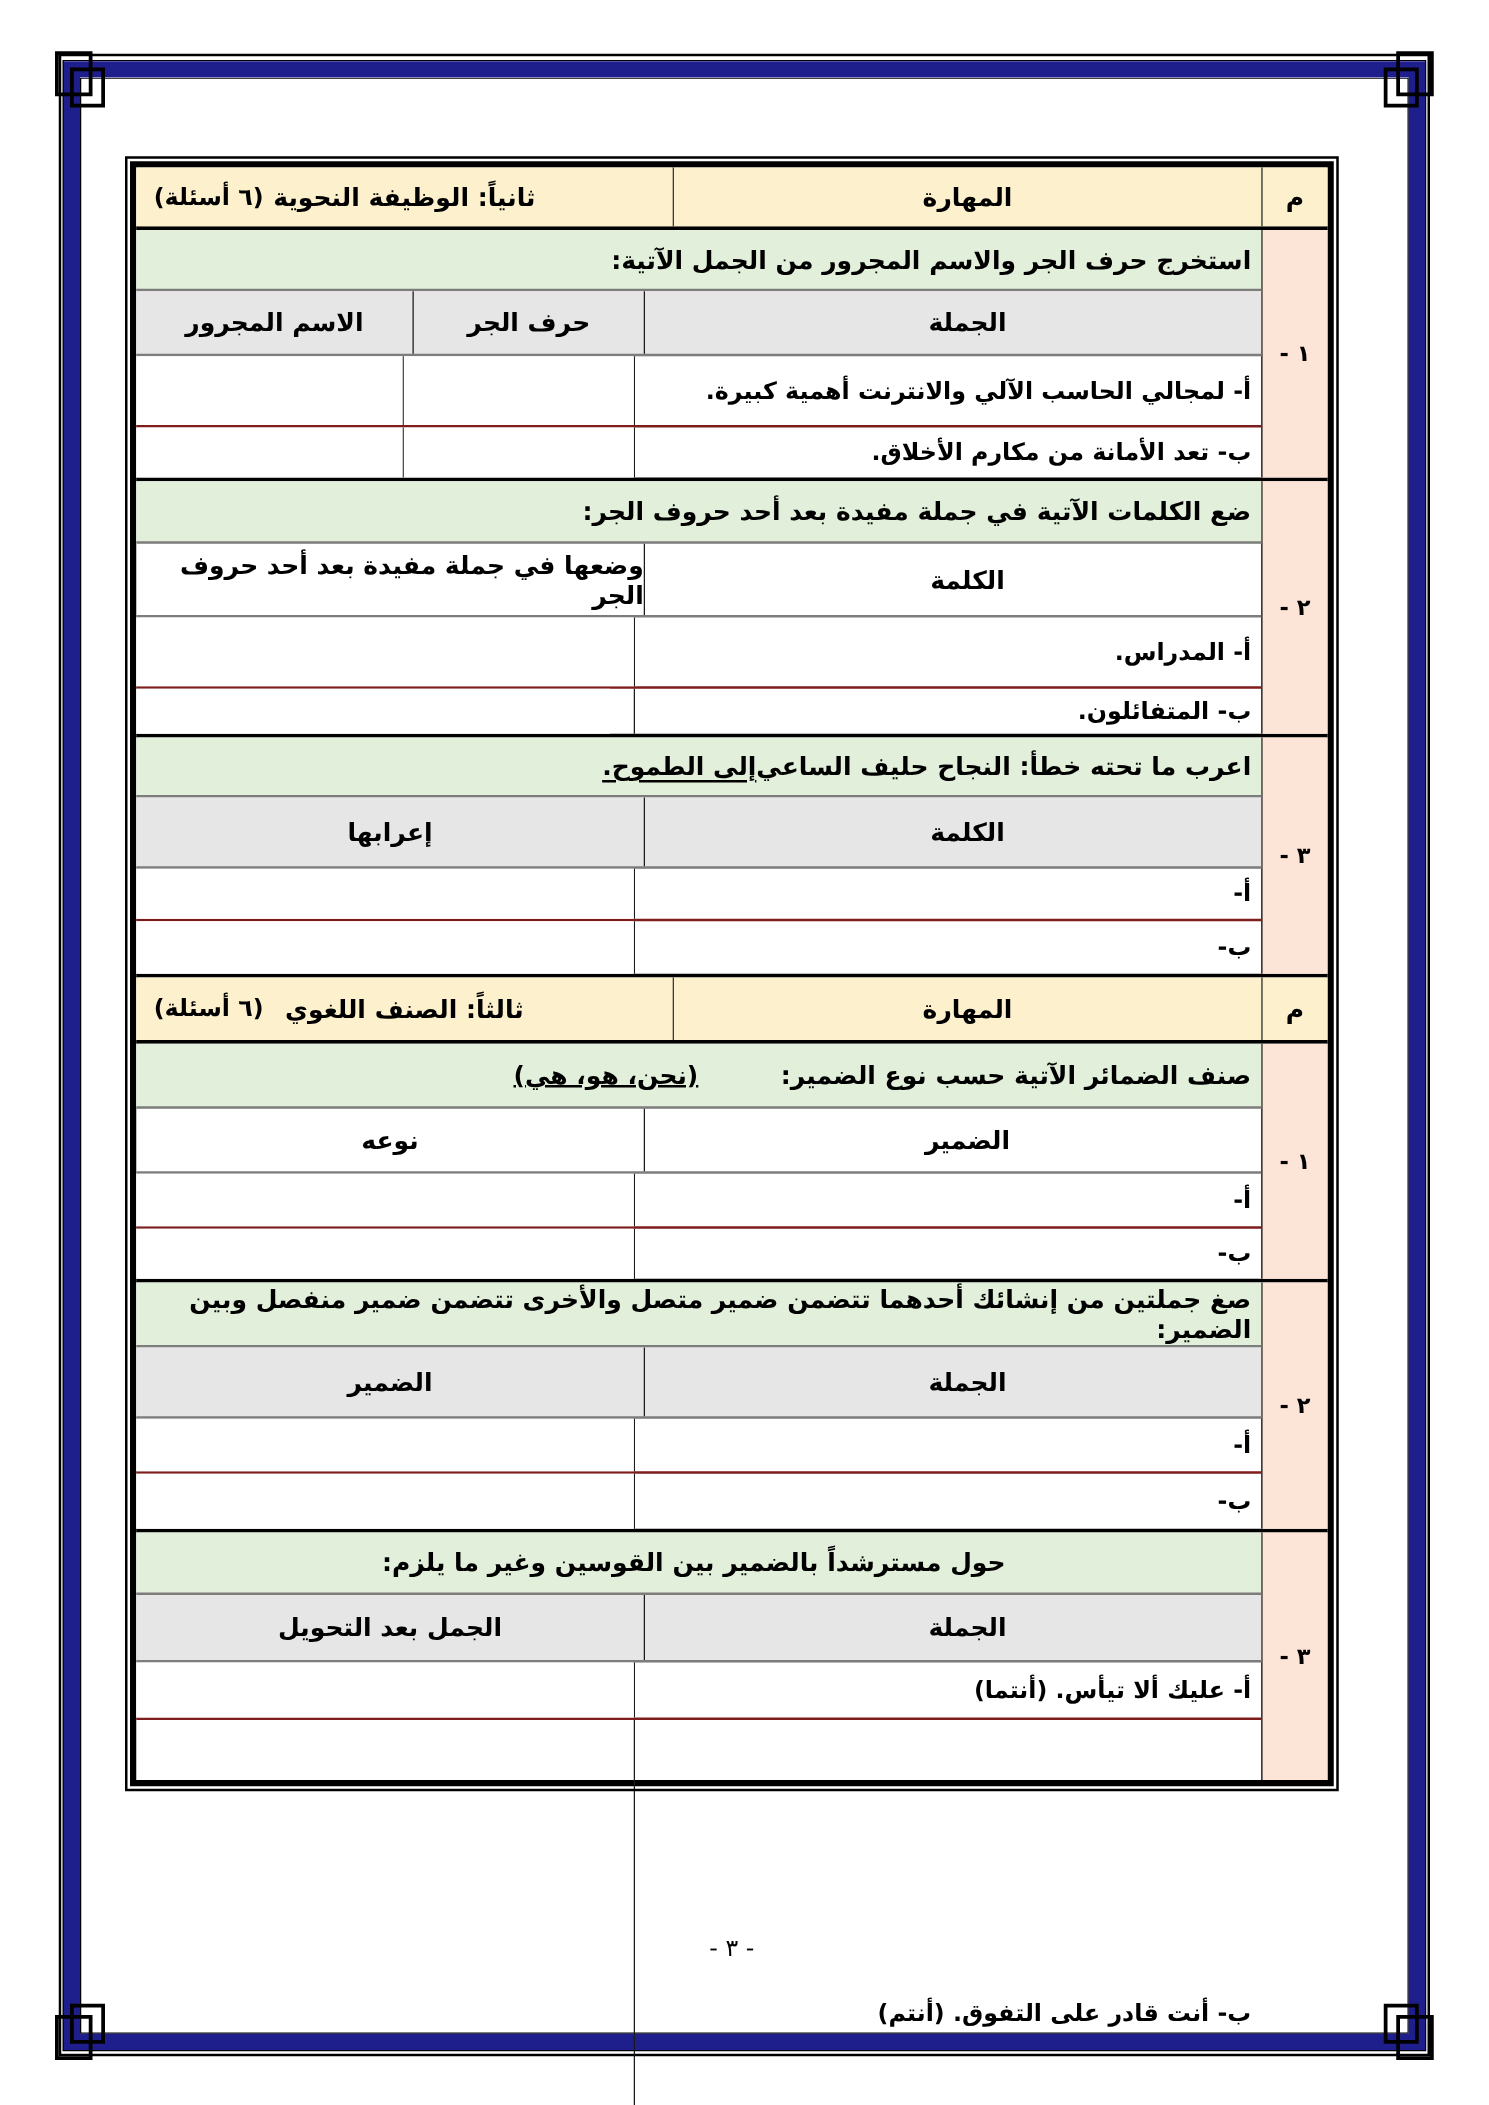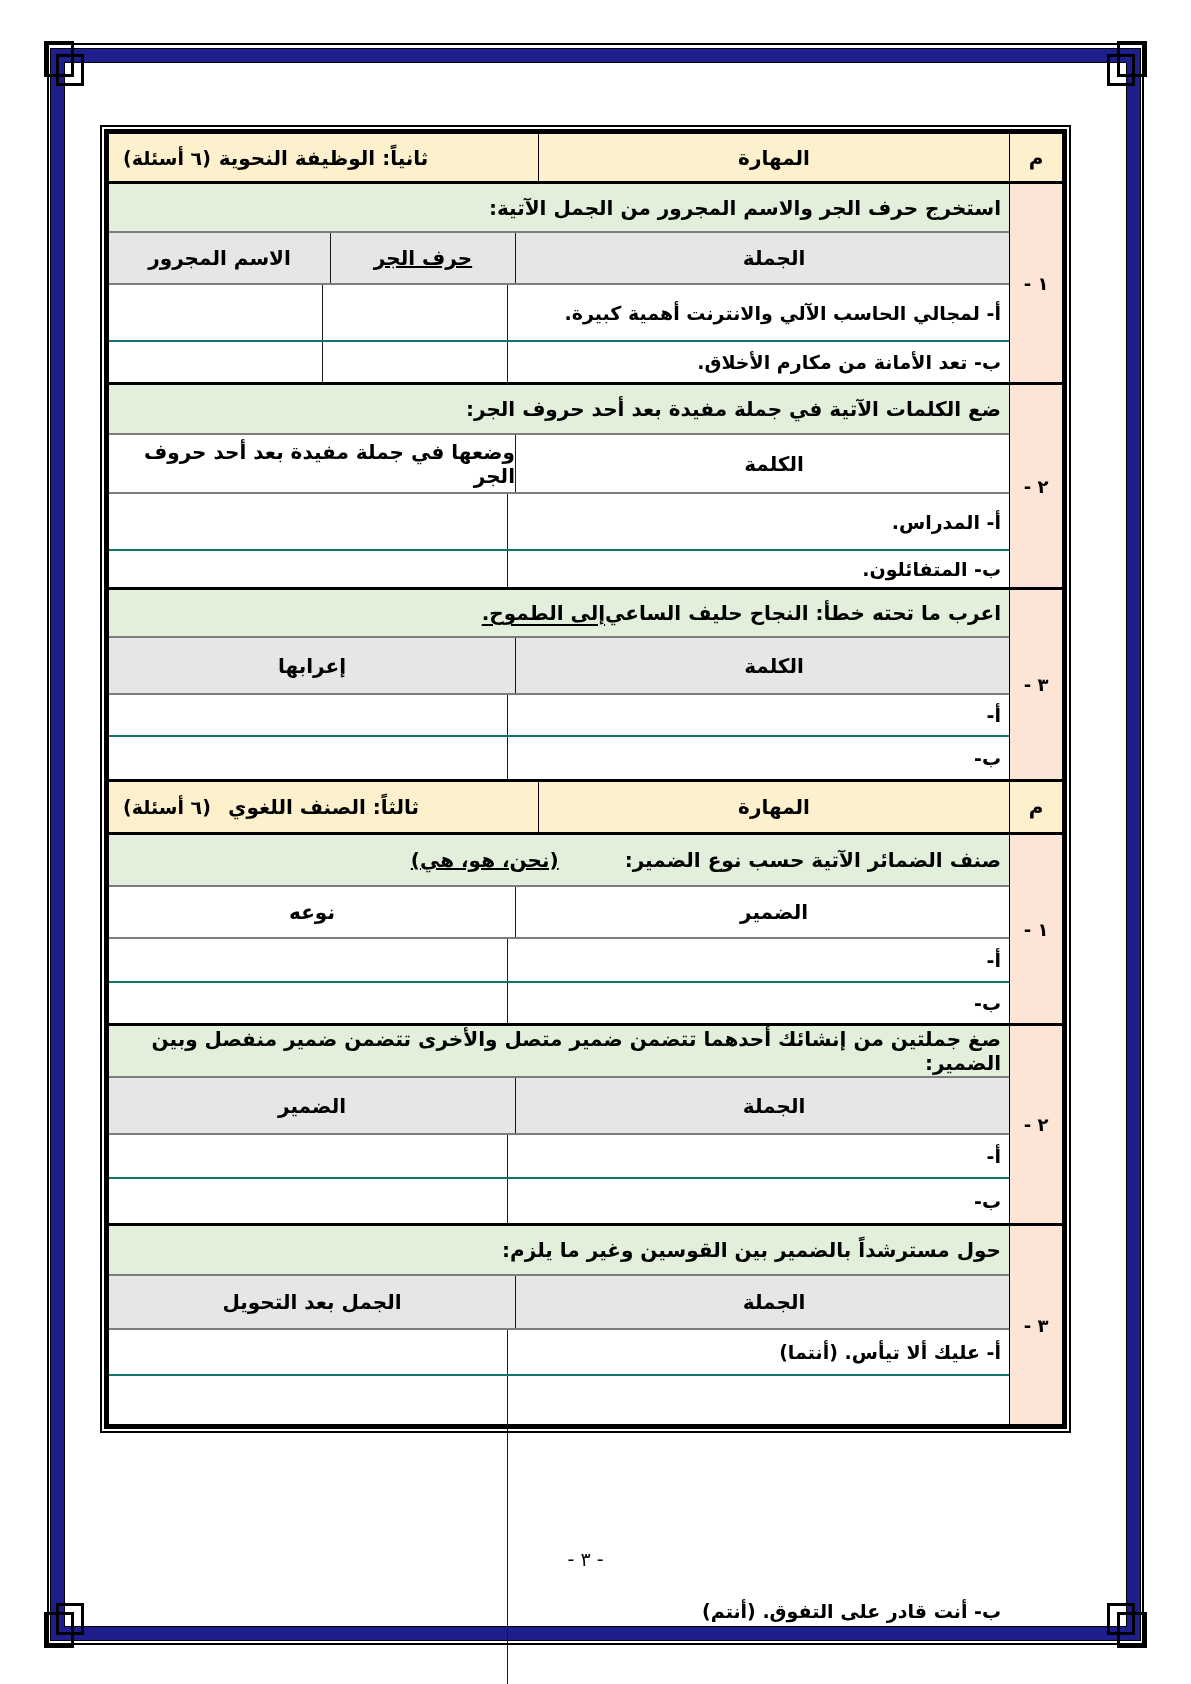--- a/index.html
+++ b/index.html
@@ -43,25 +43,25 @@
   .section{display:flex;border-top:3px solid #000;}
   .m-col{font-size:18px;display:flex;align-items:center;justify-content:center;}
   .sec-body{flex:1;display:flex;flex-direction:column;min-width:0;}
   .prompt{
     display:flex;align-items:center;padding-right:8px;font-size:20px;
     border-bottom:2px solid #7d7d7d;
   }
   .prompt .hint{margin-right:66px;text-decoration:underline;}
   .u{text-decoration:underline;text-underline-offset:4px;}
   .thead{display:flex;border-bottom:2px solid #7d7d7d;font-size:20px;}
-  .trow{display:flex;border-bottom:2px solid #0f766e;font-size:19px;}
+  .trow{display:flex;border-bottom:2px solid #7f1d1d;font-size:19px;}
   .sec-body .trow:last-child{border-bottom:none;}
   .thead > *:not(:last-child),.trow > *:not(:last-child){border-left:1px solid #1a1a1a;}
   .col-r{width:470px;flex:0 0 470px;padding-left:23px;}
-  .col-mid{width:184px;flex:0 0 184px;text-decoration:underline;}
+  .col-mid{width:184px;flex:0 0 184px;}
   .col-l{flex:1;min-width:0;}
   .hc{display:flex;align-items:center;justify-content:center;text-align:right;}
   .dc{display:flex;align-items:center;justify-content:flex-start;padding-right:8px;text-align:right;}
   .blank{background:#fff;}
   
   .page-num{
     position:absolute;top:1548px;left:104px;width:963px;text-align:center;
     font-size:19px;color:#000;direction:rtl;
   }
 </style>
@@ -217,21 +217,21 @@
         <div class="col-l blank"></div>
       </div>
     </div>
   </div>
 
   <div class="section">
     <div class="m-col pink">
         <span>٣ -</span>
       </div>
     <div class="sec-body">
-      <div class="prompt green" style="height:48px;">
+      <div class="prompt green" style="height:48px;justify-content:center;">
         <span>حول مسترشداً بالضمير بين القوسين وغير ما يلزم:</span>
       </div>
       <div class="thead gray" style="height:52px;">
         <div class="col-r hc">الجملة</div>
         <div class="col-l hc">الجمل بعد التحويل</div>
       </div>
       <div class="trow" style="height:44px;">
         <div class="col-r dc">أ- عليك ألا تيأس. (أنتما)</div>
         <div class="col-l blank"></div>
       </div>

